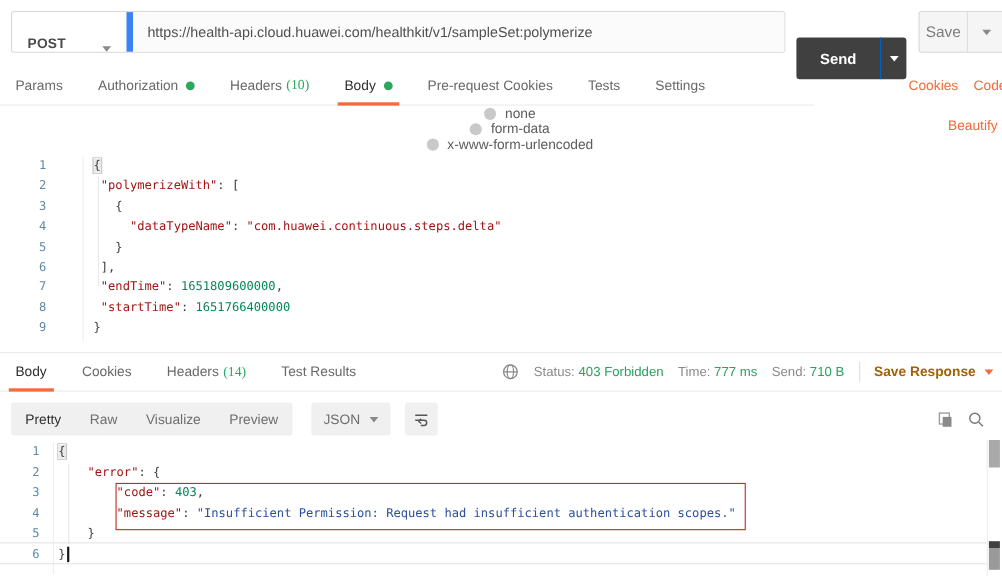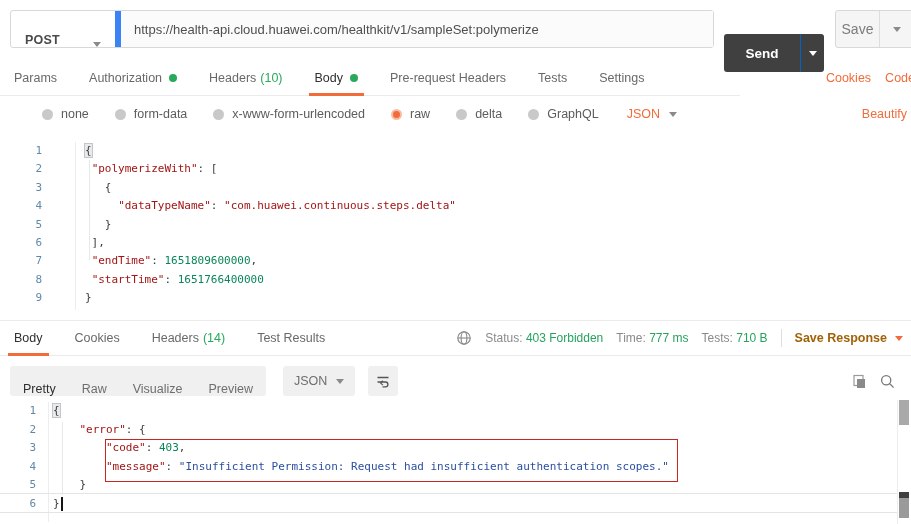--- a/index.html
+++ b/index.html
@@ -34,27 +34,27 @@
   .caret.orange { border-top-color:#f26b3a; }
   
   .req-tabs-row { position:absolute; left:0; top:60px; width:740px; height:36px;
     border-bottom:1px solid #ebebeb; display:flex; align-items:stretch; padding-left:8px; }
   .rtab { display:flex; align-items:center; padding:0 6px; margin-right:20px; cursor:pointer;
     font-size:12.5px; color:#696969; position:relative; white-space:nowrap; }
   .rtab.active { color:#2f2f2f; }
   .rtab.active::after { content:""; position:absolute; left:0; right:0; bottom:-1px; height:3px;
     background:#f26b3a; }
   .gdot { width:8px; height:8px; border-radius:50%; background:#2aa85c; margin-left:7px; }
-  .cnt { color:#2aa85c; margin-left:4px; }
+  .cnt { color:#2aa85c; margin-left:4px;font-family:Liberation Serif, serif; }
   .right-links { position:absolute; right:-4px; top:60px; height:36px; display:flex;
     align-items:center; gap:14px; padding-right:0; }
   .olink { color:#f26b3a; font-size:12.5px; cursor:pointer; white-space:nowrap; }
   
   .radio-row { position:absolute; left:0; top:96px; width:911px; height:36px;
-    display:flex; align-items:center; padding-left:42px; }
+    display:flex; align-items:center; padding-left:42px;flex-direction:column; }
   .bt { display:flex; align-items:center; margin-right:26px; cursor:pointer; }
   .rdot { width:11px; height:11px; border-radius:50%; background:#c9c9c9; margin-right:8px; }
   .bt.sel .rdot { background:#f26b3a; border:2px solid #f7bda4; }
   .bt span.lbl { font-size:12.5px; color:#5c5c5c; }
   .lang-dd { display:flex; align-items:center; gap:9px; margin-left:2px; cursor:pointer; }
   .lang-dd .lname { color:#f26b3a; font-size:12.5px; }
   .beautify { position:absolute; right:4px; top:96px; height:36px; display:flex;
     align-items:center; color:#f26b3a; font-size:12.5px; cursor:pointer; }
   
   .editor { position:absolute; left:0; width:911px; background:#fff;
@@ -90,21 +90,21 @@
     align-items:center; gap:13px; font-size:12px; }
   .mlab { color:#8a8a8a; }
   .mval { color:#27a35f; }
   .meta-pair { white-space:nowrap; }
   .vdiv { width:1px; height:18px; background:#ddd; }
   .save-resp { display:flex; align-items:center; gap:8px; color:#a16207; font-size:12.5px;
     font-weight:700; cursor:pointer; white-space:nowrap; }
   
   .resp-toolbar { position:absolute; left:0; top:362px; width:911px; height:38px; }
   .seg { position:absolute; left:10px; top:4px; height:30px; background:#f0f0f0;
-    border-radius:3px; display:flex;align-items:flex-end; }
+    border-radius:3px; display:flex; }
   .seg .vtab { display:flex; align-items:center; padding:0 13px; font-size:12.5px;
     color:#6e6e6e; cursor:pointer; }
   .seg .vtab.active { color:#2f2f2f; }
   .json-box { position:absolute; left:283px; top:4px; height:30px; background:#f0f0f0;
     border-radius:3px; display:flex; align-items:center; gap:9px; padding:0 11px;
     font-size:12.5px; color:#6e6e6e; cursor:pointer; }
   .wrap-box { position:absolute; left:368px; top:4px; width:30px; height:30px;
     background:#f0f0f0; border-radius:3px; display:flex; align-items:center;
     justify-content:center; cursor:pointer; }
   .tool-ic { position:absolute; top:7px; width:24px; height:24px; display:flex;
@@ -153,21 +153,21 @@
       </div>
       <div class="rtab">
         <span>Headers</span>
         <span class="cnt">(10)</span>
       </div>
       <div class="rtab active">
         <span>Body</span>
         <span class="gdot"></span>
       </div>
       <div class="rtab">
-        <span>Pre-request Headers</span>
+        <span>Pre-request Cookies</span>
       </div>
       <div class="rtab">
         <span>Tests</span>
       </div>
       <div class="rtab">
         <span>Settings</span>
       </div>
     </div>
   <div class="right-links">
     <span class="olink">Cookies</span>
@@ -236,21 +236,21 @@
       </div>
     </div>
   <div class="resp-meta">
     <svg width="16" height="16" viewBox="0 0 16 16">
       <circle cx="8" cy="8" r="6.2" fill="none" stroke="#8a8a8a" stroke-width="1.2"></circle>
       <ellipse cx="8" cy="8" rx="2.9" ry="6.2" fill="none" stroke="#8a8a8a" stroke-width="1.1"></ellipse>
       <line x1="1.8" y1="8" x2="14.2" y2="8" stroke="#8a8a8a" stroke-width="1.1"></line>
     </svg>
     <span class="meta-pair"><span class="mlab">Status:</span> <span class="mval">403 Forbidden</span></span>
     <span class="meta-pair"><span class="mlab">Time:</span> <span class="mval">777 ms</span></span>
-    <span class="meta-pair"><span class="mlab">Tests:</span> <span class="mval">710 B</span></span>
+    <span class="meta-pair"><span class="mlab">Send:</span> <span class="mval">710 B</span></span>
     <span class="vdiv"></span>
     <span class="save-resp">
       <span>Save Response</span>
       <span class="caret orange"></span>
     </span>
   </div>
 
   <div class="resp-toolbar">
     <div class="seg" id="viewer-tabs">
         <div class="vtab active">

